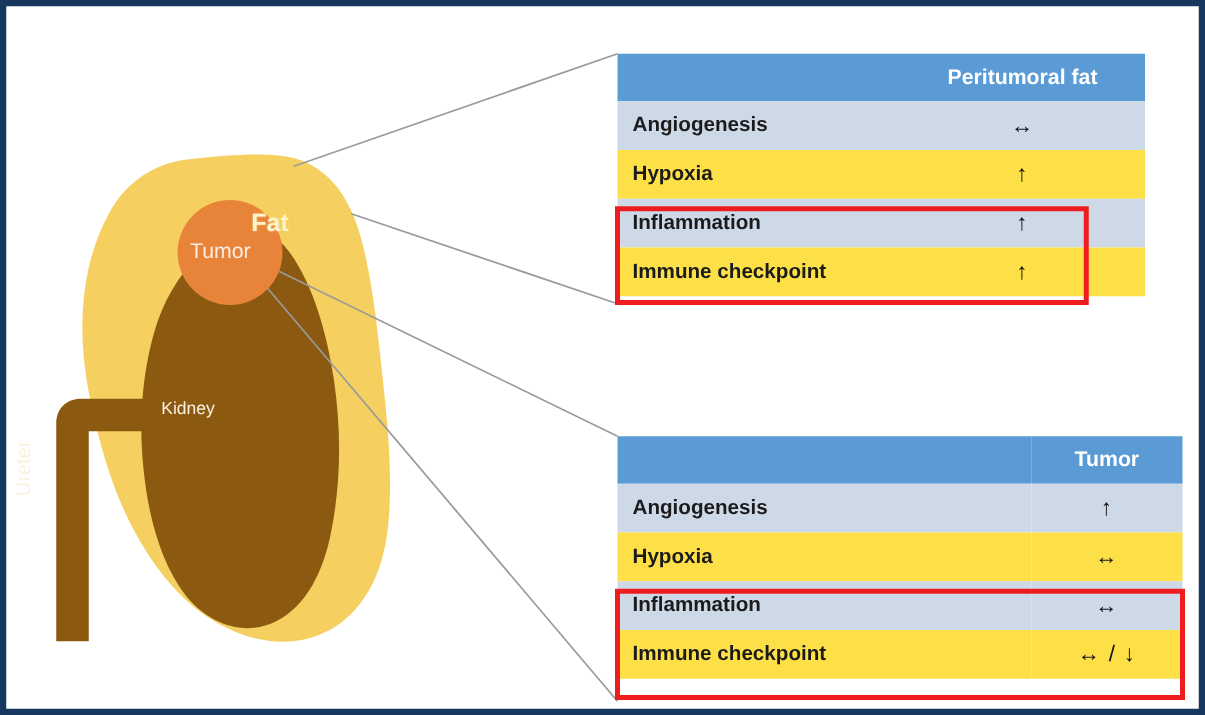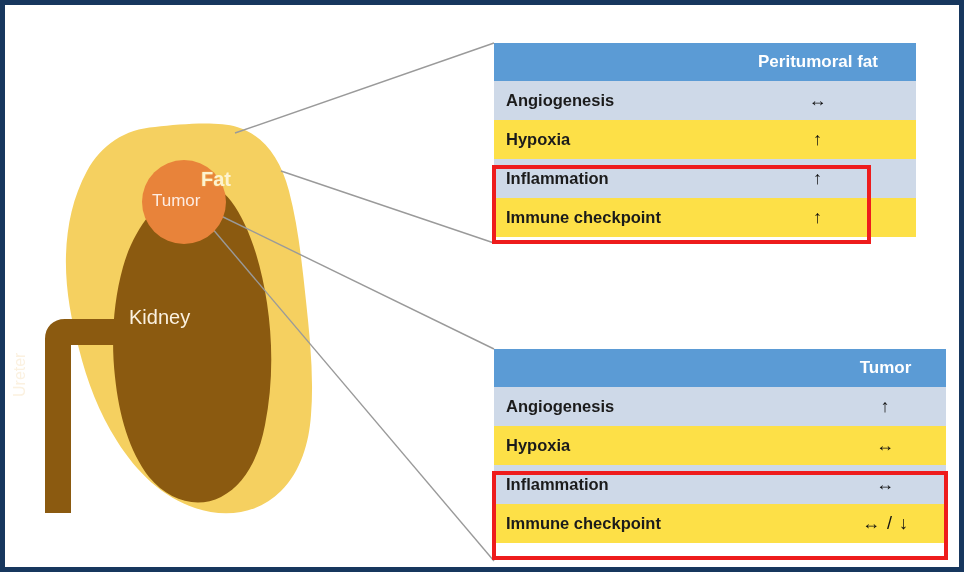--- a/index.html
+++ b/index.html
@@ -46,22 +46,22 @@
     margin-top: 21px;
   }
   #label-tumor {
     left: 147px;
     top: 186px;
     font-size: 17px;
     color: #fdece2;
   }
   #label-kidney {
     left: 124px;
-    top: 301px;
-    font-size: 20px;
+    top: 313px;
+    font-size: 14px;
     color: #fbf1e0;
     text-align: center;
   }
   #label-ureter {
     left: 6px;
     top: 392px;
     font-size: 16px;
     color: #fbf1e0;
     transform: rotate(-90deg);
     transform-origin: left top;

